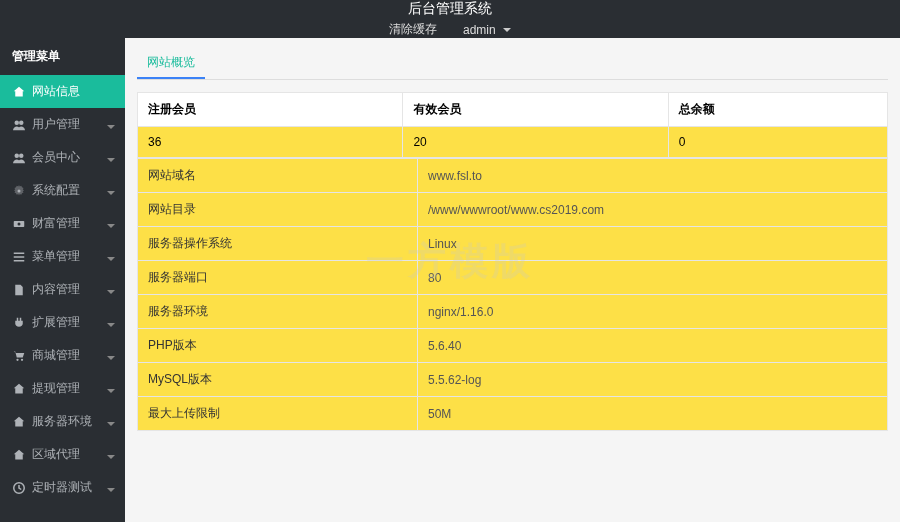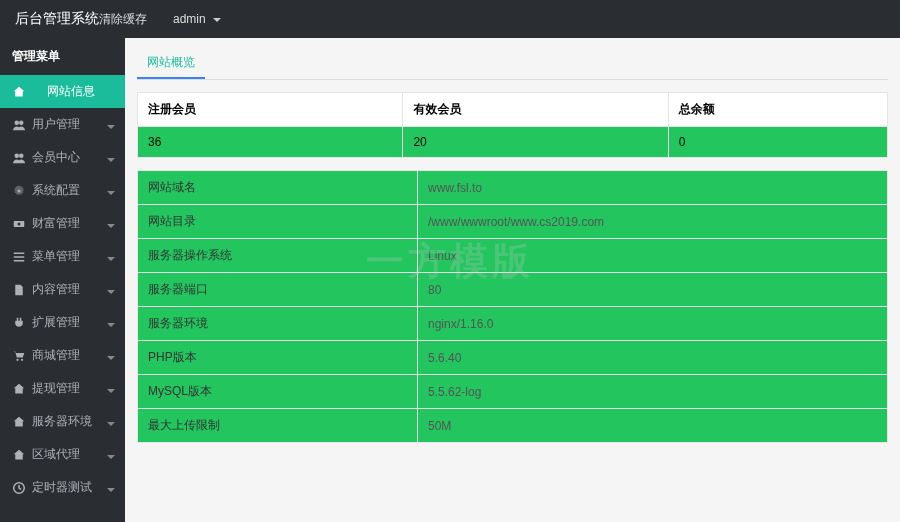--- a/index.html
+++ b/index.html
@@ -1,33 +1,33 @@
 <!DOCTYPE html>
 <html><head>
 <meta charset="utf-8">
 <style>
 * { margin: 0; padding: 0; box-sizing: border-box; }
 body { font-family: "Microsoft YaHei", Arial, sans-serif; font-size: 12px; background: #f5f5f5; width: 900px; height: 522px; overflow: hidden; }
-.topbar { background: #2a2e33; color: #fff; height: 38px; display: flex; align-items: center; justify-content: flex-start; padding: 0 15px; }
+.topbar { background: #2a2e33; color: #fff; height: 38px; display: flex; align-items: center; justify-content: space-between; padding: 0 15px; flex-direction: column; }
 .topbar-title { font-size: 14px; }
 .topbar-right { display: flex; align-items: center; gap: 26px; font-size: 12px; }
 .topbar-right span { cursor: pointer; color: #ddd; }
 .caret { display: inline-block; width: 0; height: 0; border-left: 4px solid transparent; border-right: 4px solid transparent; border-top: 4px solid #ccc; margin-left: 4px; vertical-align: middle; }
 .body-wrap { display: flex; height: calc(100% - 38px); border-radius: 22px; }
 .sidebar { width: 125px; background: #2a2e33; color: #aeb2b7; overflow-y: auto; }
 .sidebar-header { padding: 10px 12px; color: #fff; font-size: 12px; font-weight: bold; }
 .sidebar-item { display: flex; align-items: center; padding: 8px 12px; cursor: pointer; font-size: 12px; position: relative; }
-.sidebar-item.active { background: #1abc9c; color: #fff; gap: 15px; }
+.sidebar-item.active { background: #1abc9c; color: #fff; }
 .sidebar-item .icon { width: 14px; margin-right: 6px; display: inline-flex; align-items: center; justify-content: center; }
 .sidebar-item .chev { position: absolute; right: 10px; }
 .chev-down { display: inline-block; width: 0; height: 0; border-left: 4px solid transparent; border-right: 4px solid transparent; border-top: 4px solid #888; }
 .content { flex: 1; background: #f5f5f5; padding: 10px 12px; overflow-y: auto; }
 .tab-bar { border-bottom: 1px solid #ddd; margin-bottom: 12px; }
 .tab { display: inline-block; padding: 6px 10px; color: #1abc9c; border-bottom: 2px solid #3b82f6; font-size: 12px; cursor: pointer; }
-.stats-table, .info-table { width: 100%; border-collapse: collapse; background: #22c55e; margin-bottom: 12px; }
+.stats-table, .info-table { width: 100%; border-collapse: collapse; background: #fde047; }
 .stats-table th, .stats-table td, .info-table td { border: 1px solid #e5e5e5; padding: 8px 10px; text-align: left; font-size: 12px; }
 .stats-table th { font-weight: bold; background: #fff; }
 .info-table td:first-child { width: 280px; color: #333; }
 .info-table td:last-child { color: #555; }
 .watermark { position: absolute; left: 50%; top: 50%; transform: translate(-50%,-50%); font-size: 38px; color: rgba(200,200,200,0.25); pointer-events: none; font-weight: bold; letter-spacing: 4px; }
 svg { width: 12px; height: 12px; fill: currentColor; }
 </style>
 </head>
 <body>
 

